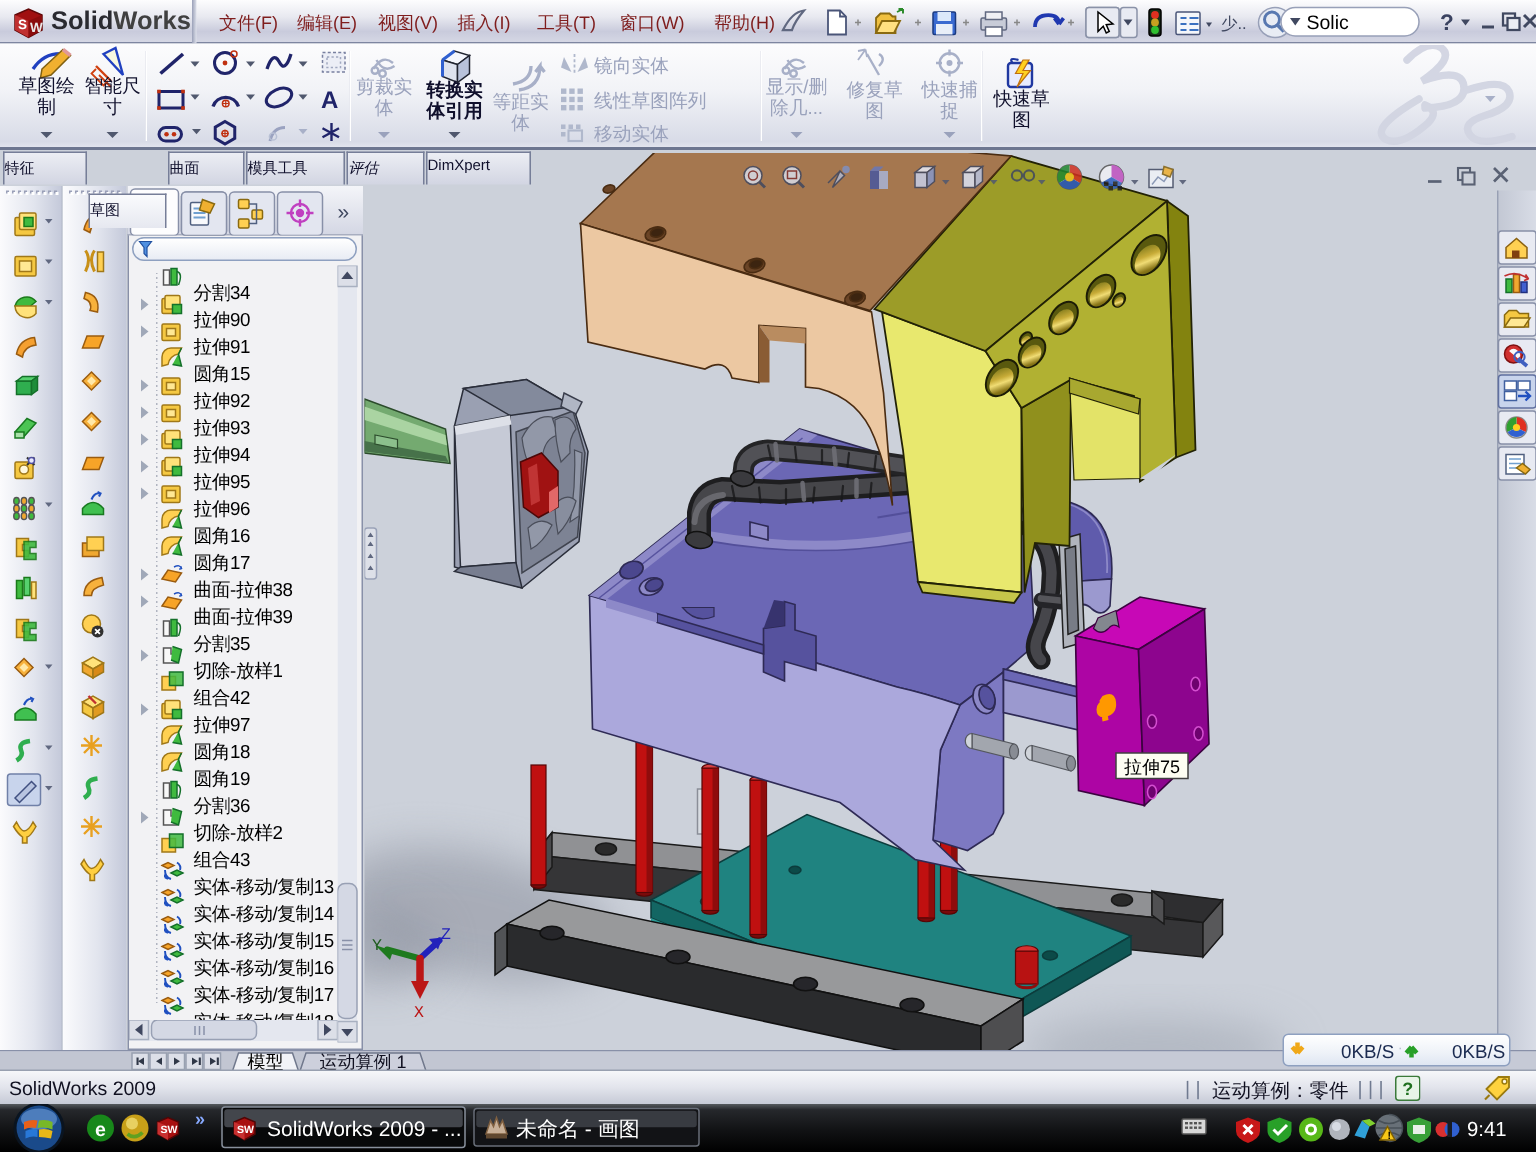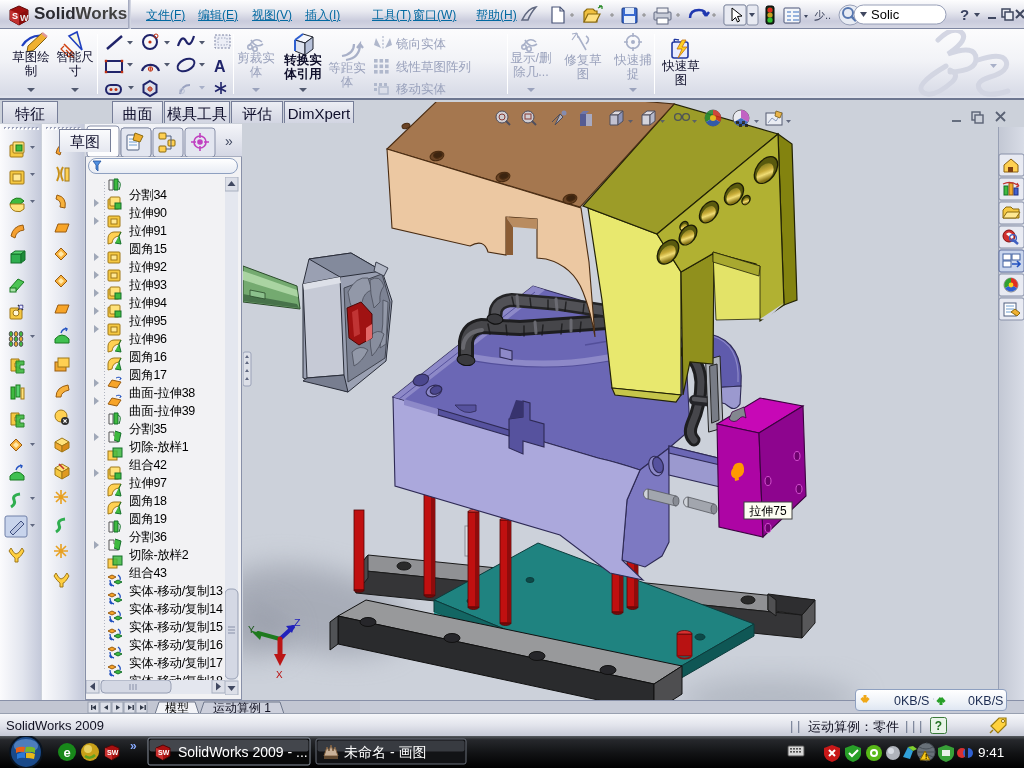--- a/index.html
+++ b/index.html
@@ -6,30 +6,30 @@
 html,body { width:1024px; height:768px; overflow:hidden; font-family:"Liberation Sans",sans-serif; }
 #root { position:relative; width:1024px; height:768px; background:#ccd1da; }
 .abs { position:absolute; }
 
 
 #titlebar { left:0; top:0; width:1024px; height:29px;
   background:linear-gradient(#fdfdfe 0%,#e8e9f0 40%,#c9cbdc 75%,#d5d7e4 100%);
   border-bottom:1px solid #7e86a0; }
 #swname { left:34px; top:4px; font-size:17px; font-weight:bold; color:#2a2a30; letter-spacing:0px; }
 #swname .lite { color:#404040; }
-.menuitem { top:7px; font-size:12px; color:#0369a1;text-decoration:underline; }
+.menuitem { top:7px; font-size:12px; color:#7f1d1d; }
 
 
 #toolbar { left:0; top:29px; width:1024px; height:71px;
   background:linear-gradient(#fcfcfd 0%,#f2f3f7 45%,#d8dbe7 95%,#e2e4ee 100%);
   border-bottom:2px solid #6d7690; }
 
 
 #tabstrip { left:0; top:100px; width:1024px; height:23px; background:transparent; }
-.rtab { position:absolute; top:1px; height:22px; background:linear-gradient(#eceef4,#d2d5e2); border:1px solid #767e98; border-bottom:none; text-align:center; font-size:15px; color:#10102c; padding-top:3px; }
+.rtab { position:absolute; top:1px; height:22px; background:linear-gradient(#eceef4,#d2d5e2); border:1px solid #767e98; border-bottom:none; text-align:left; font-size:10px; color:#10102c; padding-top:3px; }
 .rtab.active { background:linear-gradient(#fafbfd,#e6e8f0); height:23px; top:0; z-index:3;margin-top:29px; }
 
 
 .vtoolbar { top:124px; width:41px; height:576px; background:linear-gradient(90deg,#fcfcfd,#e4e6ee 60%,#c8ccdc); border-right:1px solid #9aa0b4; }
 
 
 #panel { left:85px; top:124px; width:157px; height:576px; background:#f2f2f4; border:1px solid #8890a8; }
 #paneltabs { left:85px; top:124px; width:157px; height:33px; background:linear-gradient(#f4f5f9,#d4d7e4); border-bottom:1px solid #a8aec0; }
 #filterbox { left:88px; top:158px; width:150px; height:16px; background:linear-gradient(#fff,#e8ecf4); border:1px solid #8ea0c0; border-radius:8px; }
 #tree { left:88px; top:176px; width:138px; height:496px; font-size:12.5px; color:#000; letter-spacing:-0.3px; }
@@ -385,21 +385,21 @@
     <polygon points="12,11 21,7 21,17 12,22" fill="#8a0c0c"></polygon>
     <text x="5" y="16" font-size="9" font-weight="bold" fill="#fff">S</text>
     <text x="13" y="18" font-size="9" font-weight="bold" fill="#e8e8e8">W</text>
   </svg>
   <div class="abs" id="swname">Solid<span class="lite">Works</span></div>
   <div class="abs" style="left:128px;top:0;width:3px;height:29px;background:linear-gradient(90deg,#9aa0b8,#dde0ea);"></div>
   <div class="abs menuitem" style="left:146px;">文件(F)</div>
   <div class="abs menuitem" style="left:198px;">编辑(E)</div>
   <div class="abs menuitem" style="left:252px;">视图(V)</div>
   <div class="abs menuitem" style="left:305px;">插入(I)</div>
-  <div class="abs menuitem" style="left:372px;">工具(T)</div>
+  <div class="abs menuitem" style="left:358px;">工具(T)</div>
   <div class="abs menuitem" style="left:413px;">窗口(W)</div>
   <div class="abs menuitem" style="left:476px;">帮助(H)</div>
 
   <svg class="abs" style="left:518px;top:4px;" width="460" height="22" viewBox="0 0 460 22">
 
     <path d="M4 16 Q10 4 18 3 Q12 10 10 16 Z" fill="none" stroke="#606880" stroke-width="1.5"></path>
 
     <path d="M34 3 h8 l4 4 v12 h-12 z" fill="#fff" stroke="#4a5578" stroke-width="1.2"></path>
     <path d="M42 3 v4 h4" fill="none" stroke="#4a5578" stroke-width="1.2"></path>
     <path d="M52 11 l4 0 m-2 -2 l0 4" stroke="#888" stroke-width="1"></path>
@@ -605,21 +605,21 @@
     </g>
     <text x="681" y="42" font-size="12.5" fill="#10102c" text-anchor="middle">快速草</text>
     <text x="681" y="56" font-size="12.5" fill="#10102c" text-anchor="middle">图</text>
   </svg>
 
   <div class="abs" id="tabstrip">
     <div class="rtab" style="left:2px;width:56px;">特征</div>
     <div class="rtab active" style="left:59px;width:52px;">草图</div>
     <div class="rtab" style="left:112px;width:51px;">曲面</div>
     <div class="rtab" style="left:164px;width:66px;">模具工具</div>
-    <div class="rtab" style="left:231px;width:52px;">评估</div>
+    <div class="rtab" style="left:231px;width:52px;font-style:italic;">评估</div>
     <div class="rtab" style="left:284px;width:70px;">DimXpert</div>
   </div>
 
   <div class="abs vtoolbar" style="left:0;"></div>
   <div class="abs vtoolbar" style="left:42px;"></div>
   <svg class="abs" style="left:0;top:124px;" width="42" height="576" viewBox="0 0 42 576">
       <rect x="0" y="0" width="41" height="576" fill="url(#g1)"></rect>
       <defs>
         <linearGradient id="g1" x1="0" y1="0" x2="1" y2="0">
           <stop offset="0" stop-color="#fbfbfd"></stop>

